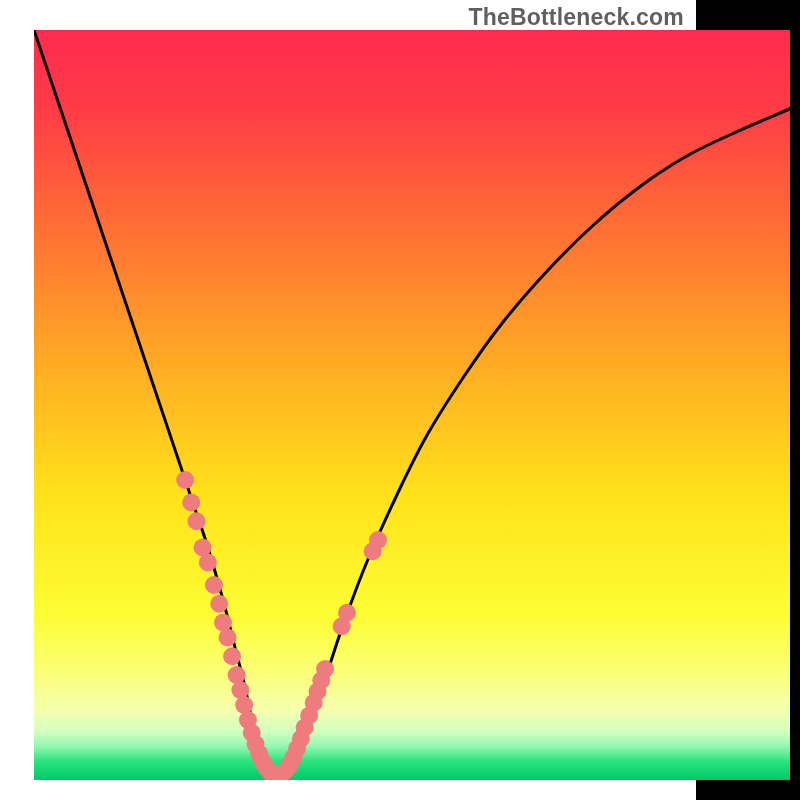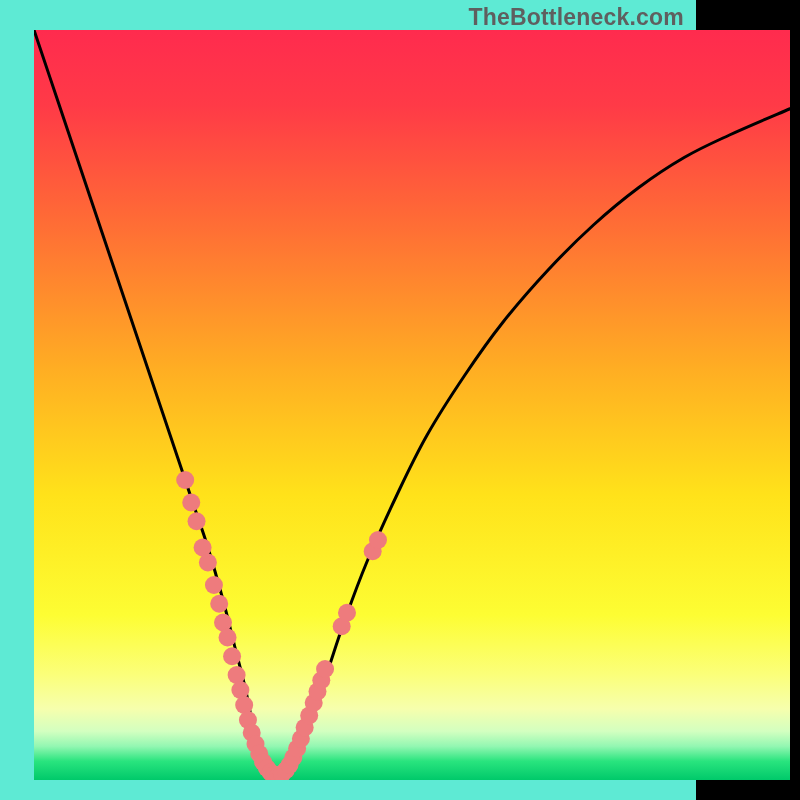--- a/index.html
+++ b/index.html
@@ -8,21 +8,21 @@
     width: 800px;
     height: 800px;
     overflow: hidden;
     background: #000;
     font-family: Arial, Helvetica, sans-serif;
   }
   .stage {
     position: relative;
     width: 696px;
     height: 800px;
-    background: #5eead4;
+    background: #ffffff;
   }
   .plot-area {
     position: absolute;
     background: #000;
   }
   .gradient {
     position: absolute;
     left: 0; top: 0; right: 0; bottom: 0;
   }
   .watermark {

